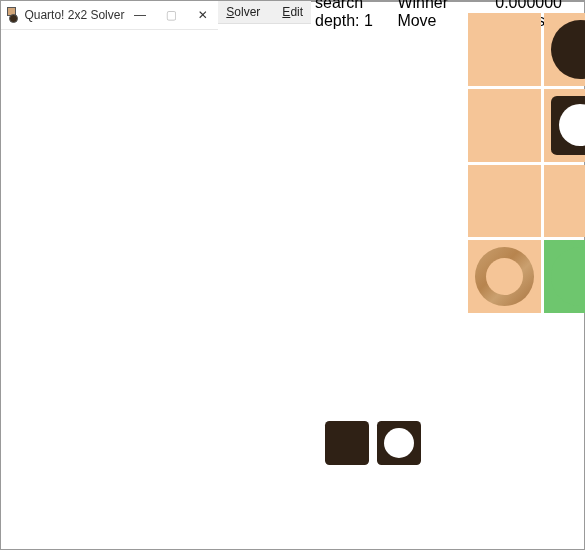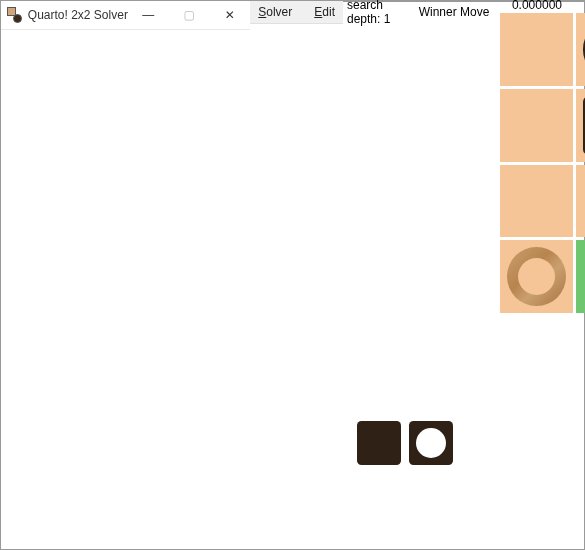--- a/index.html
+++ b/index.html
@@ -34,21 +34,21 @@
   .green{background:#6ec66e;}
   .hollow{position:relative;}
   .hollow::after{content:"";position:absolute;inset:18%;border-radius:inherit;background:#fff;}
   .hollow.onwood::after{background:#f5c597;}
   
   .tray{position:absolute;}
   .tray .slot{position:absolute;width:44px;height:44px;}
   .tray .slot .piece{inset:0;}
   .bigslot{width:62px;height:62px;}
   
-  .status{height:20px;border-top:1px solid #999;display:flex;align-items:center;font-size:12px;background:#fff;}
+  .status{height:20px;border-top:1px solid #999;display:flex;align-items:center;font-size:16px;background:#fff;}
   .status .c1{flex:1;padding-left:4px;}
   .status .c2{flex:1;text-align:left;font-weight:normal;}
   .status .c3{flex:1;text-align:right;padding-right:22px;}
 </style>
 </head>
 <body>
 
 <div class="window">
 
   <div class="titlebar">

